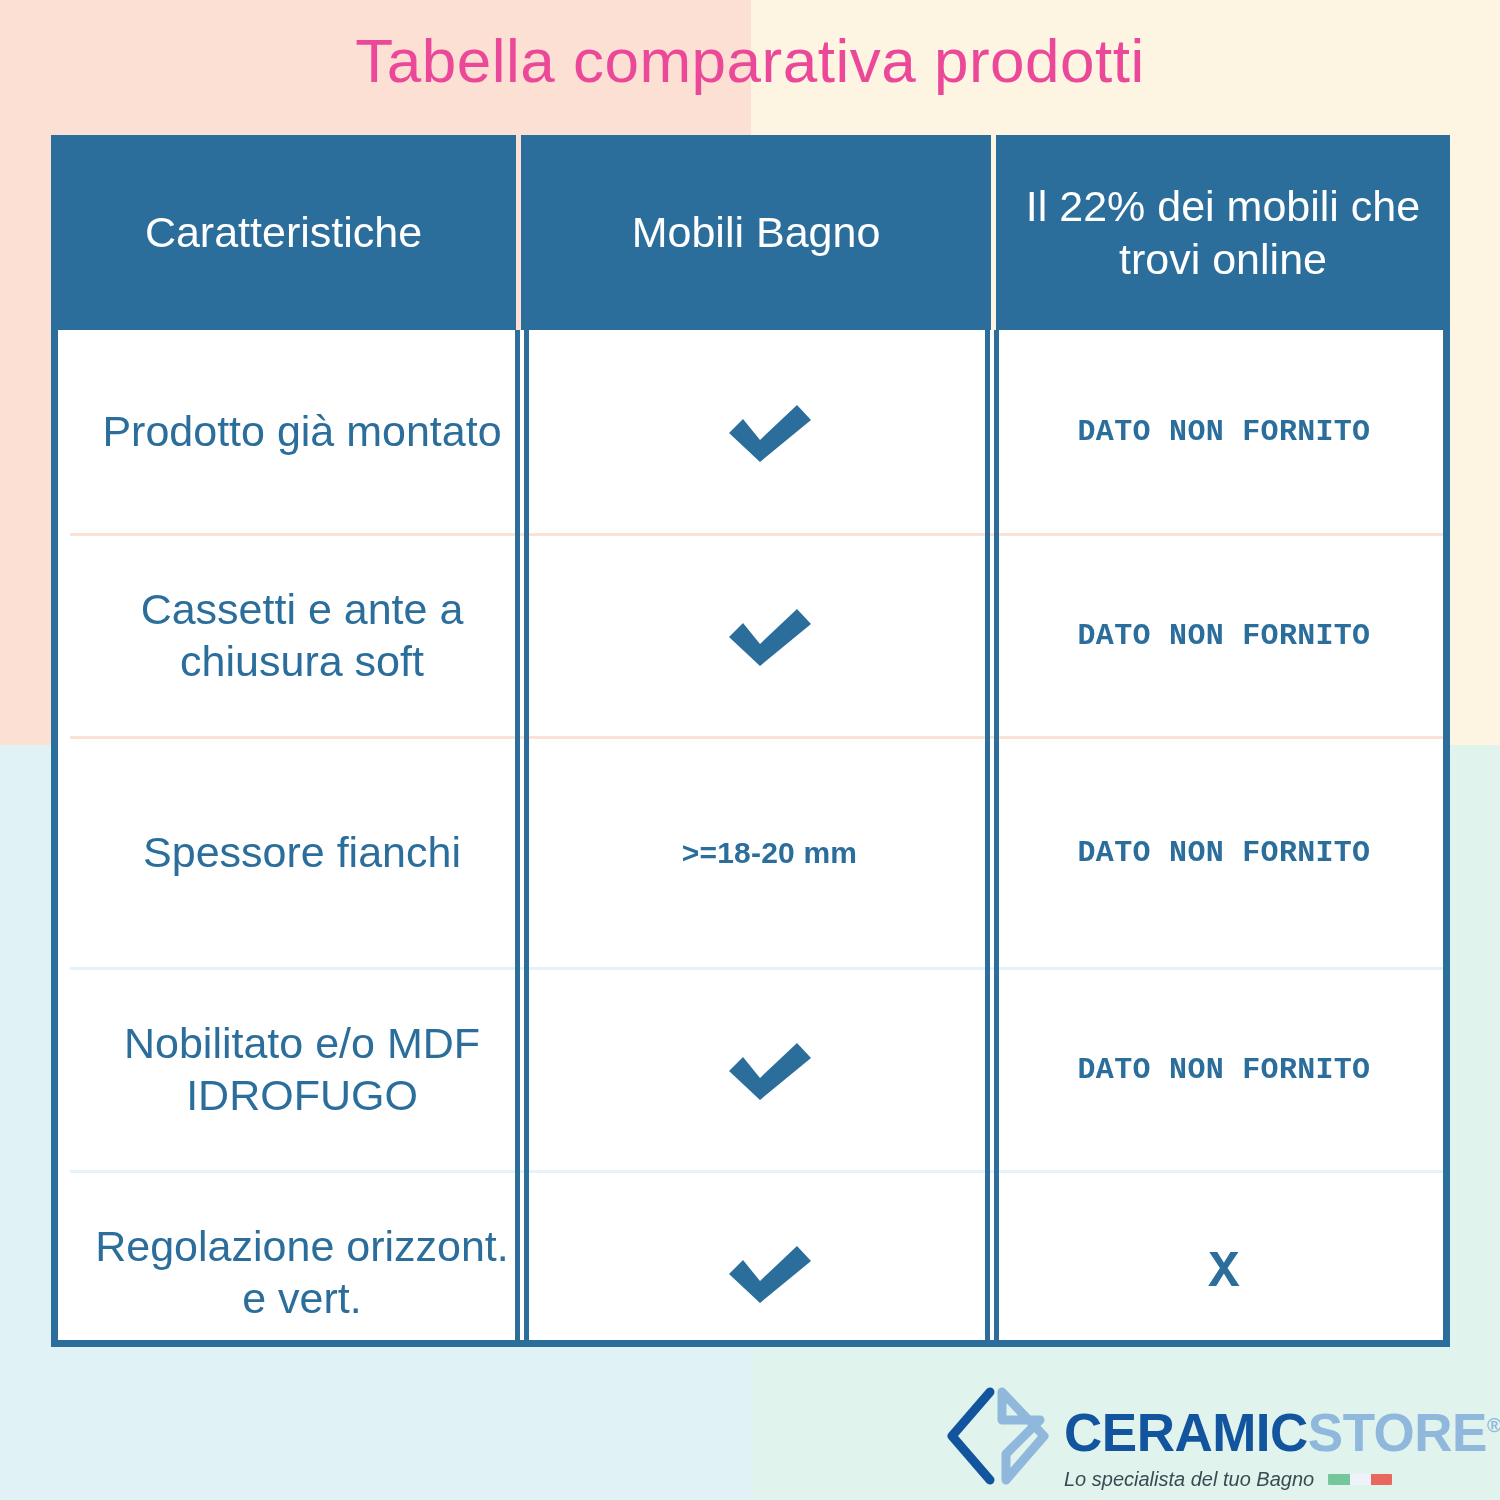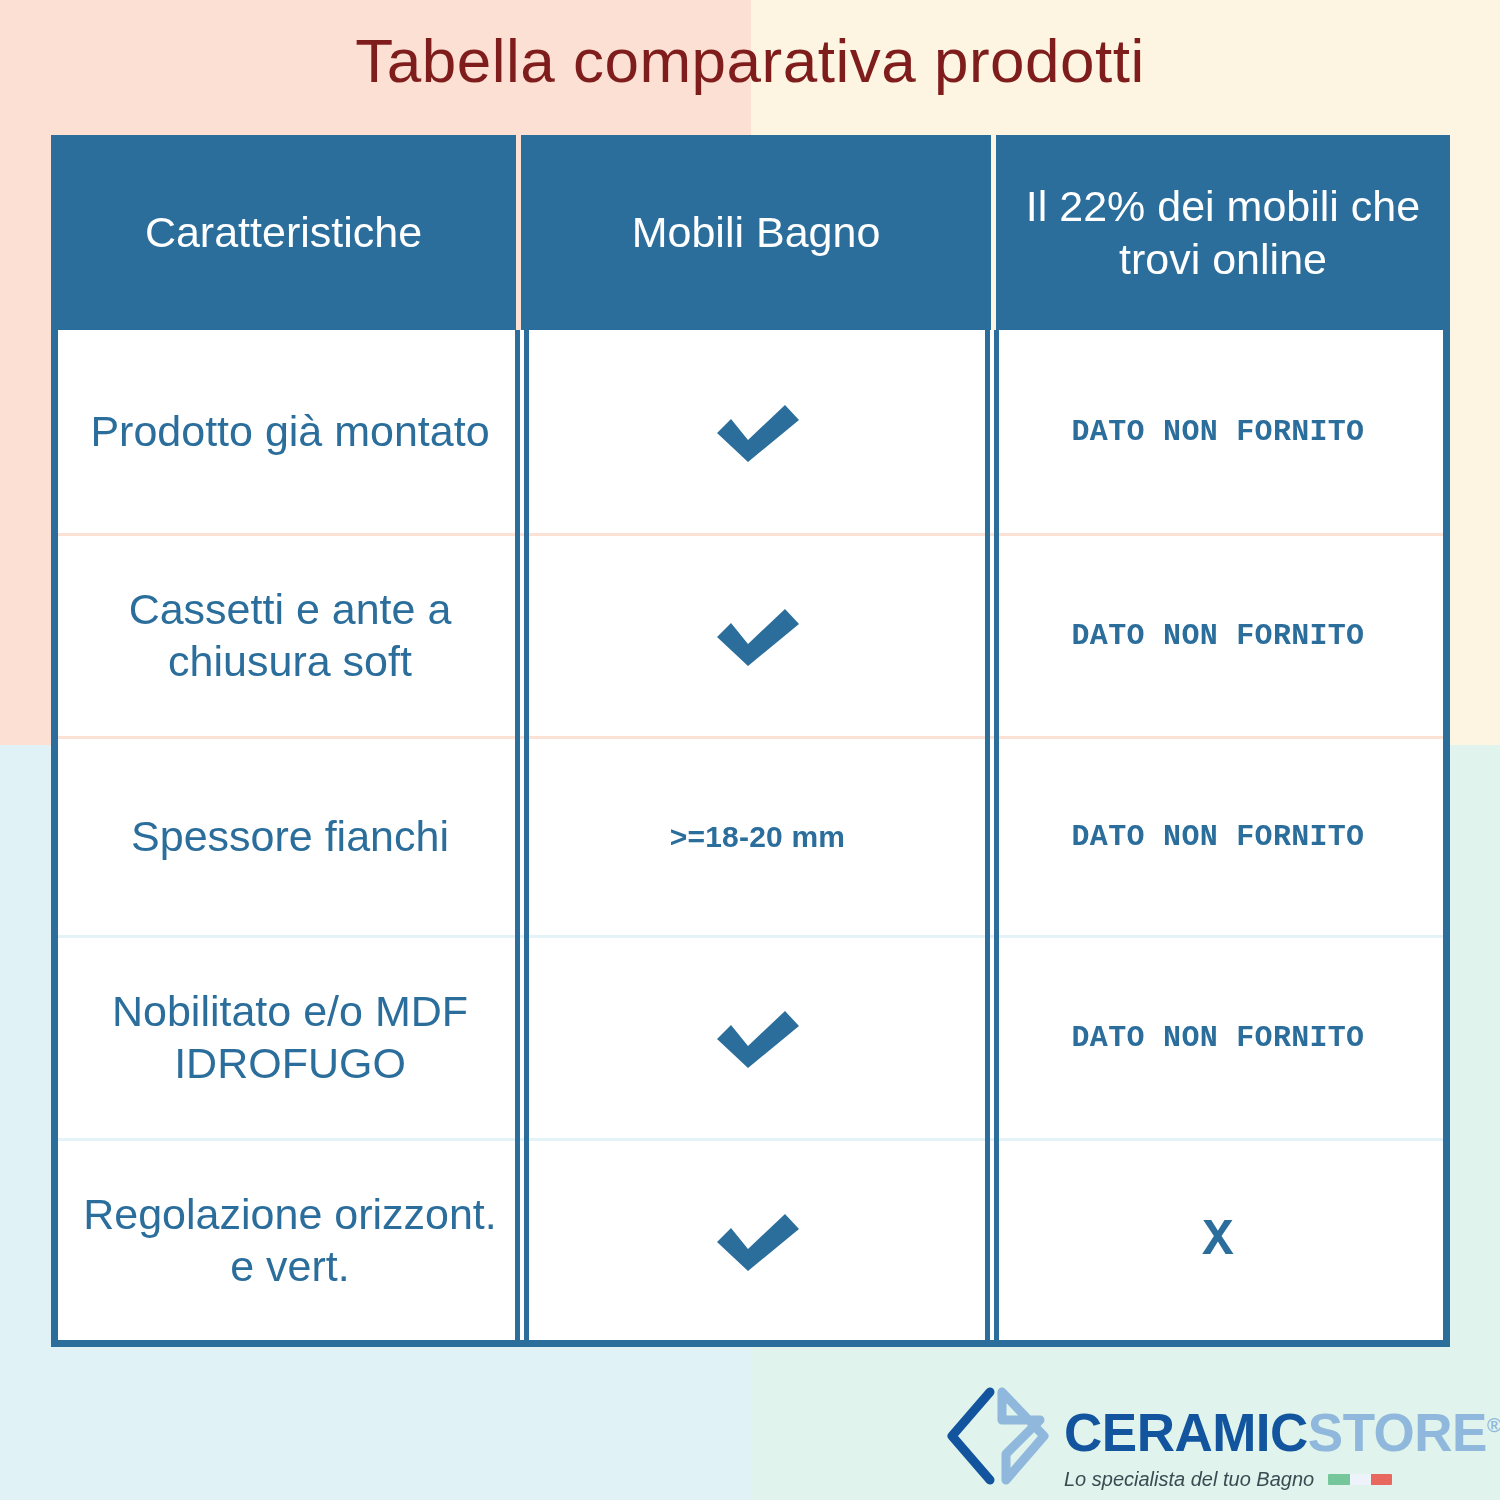--- a/index.html
+++ b/index.html
@@ -12,21 +12,21 @@
   #bg{position:absolute;inset:0;z-index:0;}
   .quad{position:absolute;}
   #q-tl{left:0;top:0;width:751px;height:745px;background:#FBE0D3;}
   #q-tr{left:751px;top:0;width:749px;height:745px;background:#FDF4E2;}
   #q-bl{left:0;top:745px;width:751px;height:755px;background:#E1F2F7;}
   #q-br{left:751px;top:745px;width:749px;height:755px;background:#E0F3EC;}
 
   
   #page-title{
     position:absolute;z-index:3;left:0;top:28px;width:1500px;
-    text-align:center;color:#7f1d1d;
+    text-align:center;color:#ec4899;
     font-size:62px;font-weight:400;letter-spacing:.5px;
     line-height:1.05;white-space:nowrap;
   }
 
   
   #table-wrap{
     position:absolute;z-index:2;left:51px;top:135px;
     width:1399px;height:1212px;
   }
   
@@ -42,20 +42,21 @@
   #hdr-c2{left:945px;width:454px;}
 
   
   #body-box{
     position:absolute;left:0;top:195px;width:1399px;height:1017px;
     background:#ffffff;
     border-left:7px solid #2B6E9C;
     border-right:7px solid #2B6E9C;
     border-bottom:7px solid #2B6E9C;
     box-sizing:border-box;
+    padding-left:12px;
   }
   .row{position:relative;display:flex;box-sizing:border-box;}
   .row + .row{border-top:3px solid rgba(251,224,211,.95);}
   .row.cool + .row,.row.cool{}
   .row.cool{border-top-color:rgba(225,242,247,.95);}
   .cell{
     display:flex;align-items:center;justify-content:center;text-align:center;
     box-sizing:border-box;color:#2B6E9C;
   }
   .c-feature{width:464px;font-size:43px;font-weight:400;line-height:1.20;padding:0 14px;}
@@ -125,21 +126,21 @@
       </div>
       <div class="row" style="height: 203px;">
         <div class="cell c-feature">Cassetti e ante a chiusura soft</div>
         <div class="cell c-mid">
           <svg class="check" viewBox="0 0 96 70">
             <path d="M7 36 L21 22 L38 43 L75 8 L89 23 L38 65 Z" fill="#2B6E9C"></path>
           </svg>
         </div>
         <div class="cell c-right">DATO NON FORNITO</div>
       </div>
-      <div class="row" style="height: 199px;">
+      <div class="row" style="height: 231px;">
         <div class="cell c-feature">Spessore fianchi</div>
         <div class="cell c-mid">&gt;=18-20 mm</div>
         <div class="cell c-right">DATO NON FORNITO</div>
       </div>
       <div class="row cool" style="height: 203px;">
         <div class="cell c-feature">Nobilitato e/o MDF IDROFUGO</div>
         <div class="cell c-mid">
           <svg class="check" viewBox="0 0 96 70">
             <path d="M7 36 L21 22 L38 43 L75 8 L89 23 L38 65 Z" fill="#2B6E9C"></path>
           </svg>

